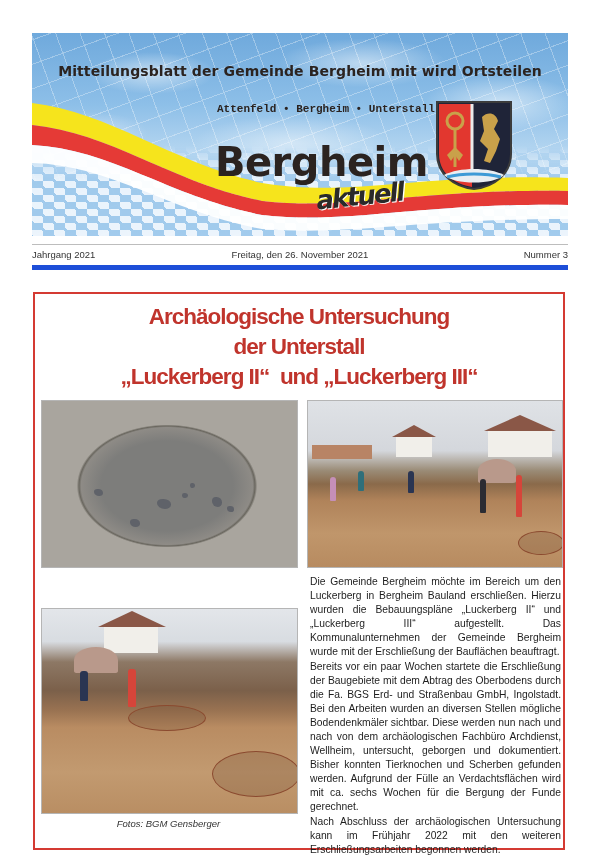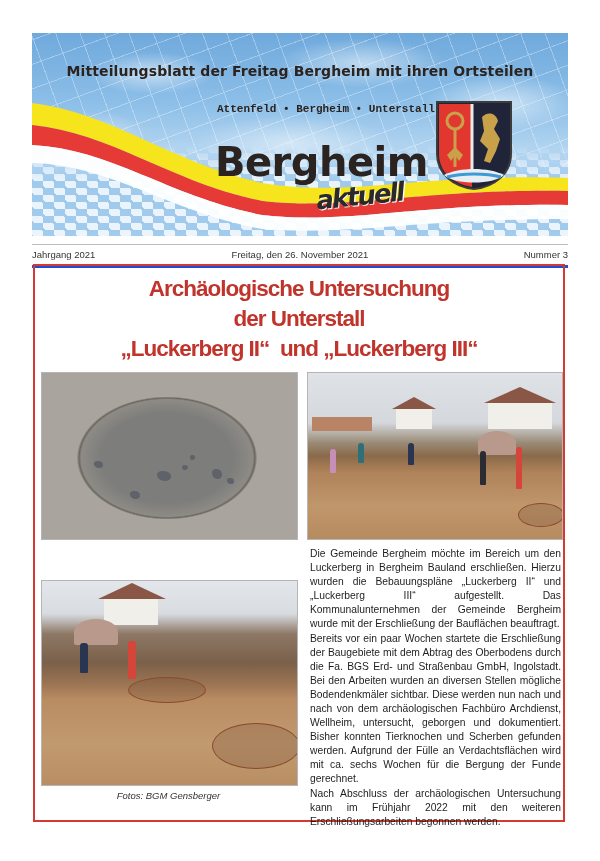--- a/index.html
+++ b/index.html
@@ -26,28 +26,28 @@
     background-size:22px 14px; background-position:0 0, 11px 7px; background-color:#eef6fd; opacity:.9;
     -webkit-mask-image:linear-gradient(180deg, transparent 0, #000 40%); mask-image:linear-gradient(180deg, transparent 0, #000 40%); }
   .wave { position:absolute; left:0; top:0; width:536px; height:203px; }
   .mh-subtitle { position:absolute; left:0; right:0; top:30px; text-align:center; font-family:"DejaVu Sans", sans-serif; font-weight:bold; font-size:14px; color:#2b2320; letter-spacing:0.1px; }
   .mh-places { position:absolute; left:185px; top:70px; font-family:Liberation Mono, monospace; font-weight:bold; font-size:11px; color:#2b2320; }
   .mh-title { position:absolute; left:183px; top:86px; font-family:"DejaVu Sans", sans-serif; font-weight:bold; font-size:40px; color:#2b2320; letter-spacing:-0.5px;margin-top:20px; }
   .mh-aktuell { position:absolute; left:284px; top:148px; font-family:"DejaVu Sans", sans-serif; font-weight:bold; font-style:italic; font-size:26px; color:#2a2a2a; letter-spacing:-2px; transform:rotate(-6deg); text-shadow:1px 1px 0 #fff; }
   .crest { position:absolute; left:402px; top:66px; width:80px; height:92px; }
 
   
-  .dateline { position:absolute; left:32px; top:244px; width:536px; height:20px; border-top:1px solid #bdbdbd; border-bottom:3px solid #1d4ed8; font-size:9.5px; color:#333; }
+  .dateline { position:absolute; left:32px; top:244px; width:536px; height:20px; border-top:1px solid #bdbdbd; border-bottom:5px solid #1d4ed8; font-size:9.5px; color:#333; }
   .dateline span { position:absolute; top:4px; }
   .dl-left { left:0; }
   .dl-center { left:0; right:0; text-align:center; }
   .dl-right { right:0; }
 
   
-  .article { position:absolute; left:33px; top:264px; width:532px; height:558px; border:2px solid #d43a32; box-sizing:border-box; }
+  .article { position:absolute; left:33px; top:292px; width:532px; height:558px; border:2px solid #d43a32; box-sizing:border-box; }
   .headline { position:absolute; left:0; right:0; top:8px; text-align:center; color:#c0342c; font-family:"Liberation Sans", sans-serif; font-weight:bold; font-size:22.5px; line-height:30px; letter-spacing:-1px; }
   .photo { position:absolute; border:1px solid #b5b5b5; overflow:hidden; }
   .photo1 { left:6px; top:106px; width:255px; height:166px;
     background:
       radial-gradient(ellipse 110px 75px at 125px 85px, #7d7d7b 0 60%, #8e8b86 78%, #6a675f 80%, #a9a59e 82%),
       #a9a59e; }
   .photo1 .stone { position:absolute; background:#5f6269; border-radius:40% 55% 45% 60%; }
   .photo2 { left:272px; top:106px; width:254px; height:166px;
     background: linear-gradient(180deg,#dfe2e6 0%,#d4d7dc 30%,#9a8b76 42%,#8a6a4a 50%,#b0835a 60%,#c0966b 80%,#b78b60 100%); }
   .photo3 { left:6px; top:314px; width:255px; height:204px;
@@ -66,21 +66,21 @@
 
 <div class="masthead">
   <div class="clouds"></div>
   <div class="grid"></div>
   <div class="rauten"></div>
   <svg class="wave" viewBox="0 0 536 203" preserveAspectRatio="none">
     <path d="M0,70 C80,80 140,130 230,150 C320,165 380,140 536,145 L536,158 C380,156 320,178 230,168 C140,150 80,100 0,92 Z" fill="#f6e41c"></path>
     <path d="M0,92 C80,100 140,150 230,168 C320,178 380,156 536,158 L536,172 C380,170 320,192 230,182 C140,165 80,116 0,112 Z" fill="#e53a36"></path>
     <path d="M0,112 C80,116 140,165 230,182 C320,192 380,170 536,172 L536,186 C380,186 320,203 230,196 C140,180 80,132 0,130 Z" fill="#ffffff" opacity="0.95"></path>
   </svg>
-  <div class="mh-subtitle">Mitteilungsblatt der Freitag Bergheim mit ihren Ortsteilen</div>
+  <div class="mh-subtitle">Mitteilungsblatt der Gemeinde Bergheim mit wird Ortsteilen</div>
   <div class="mh-places">Attenfeld • Bergheim • Unterstall</div>
   <div class="mh-title">Bergheim</div>
   <div class="mh-aktuell">aktuell</div>
   <svg class="crest" viewBox="0 0 80 92">
     <path d="M3,3 H77 V55 C77,75 60,88 40,90 C20,88 3,75 3,55 Z" fill="#1f2438" stroke="#3c3c3c" stroke-width="2"></path>
     <path d="M5,5 H38 V88 C20,85 5,74 5,55 Z" fill="#e2372f"></path>
     <line x1="38" y1="5" x2="38" y2="70" stroke="#eaeaea" stroke-width="3"></line>
     <circle cx="21" cy="22" r="8" fill="none" stroke="#c9a14a" stroke-width="3"></circle>
     <line x1="21" y1="30" x2="21" y2="68" stroke="#c9a14a" stroke-width="3"></line>
     <path d="M13,56 L21,48 L29,56 L25,62 L21,56 L17,62 Z" fill="#c9a14a"></path>

